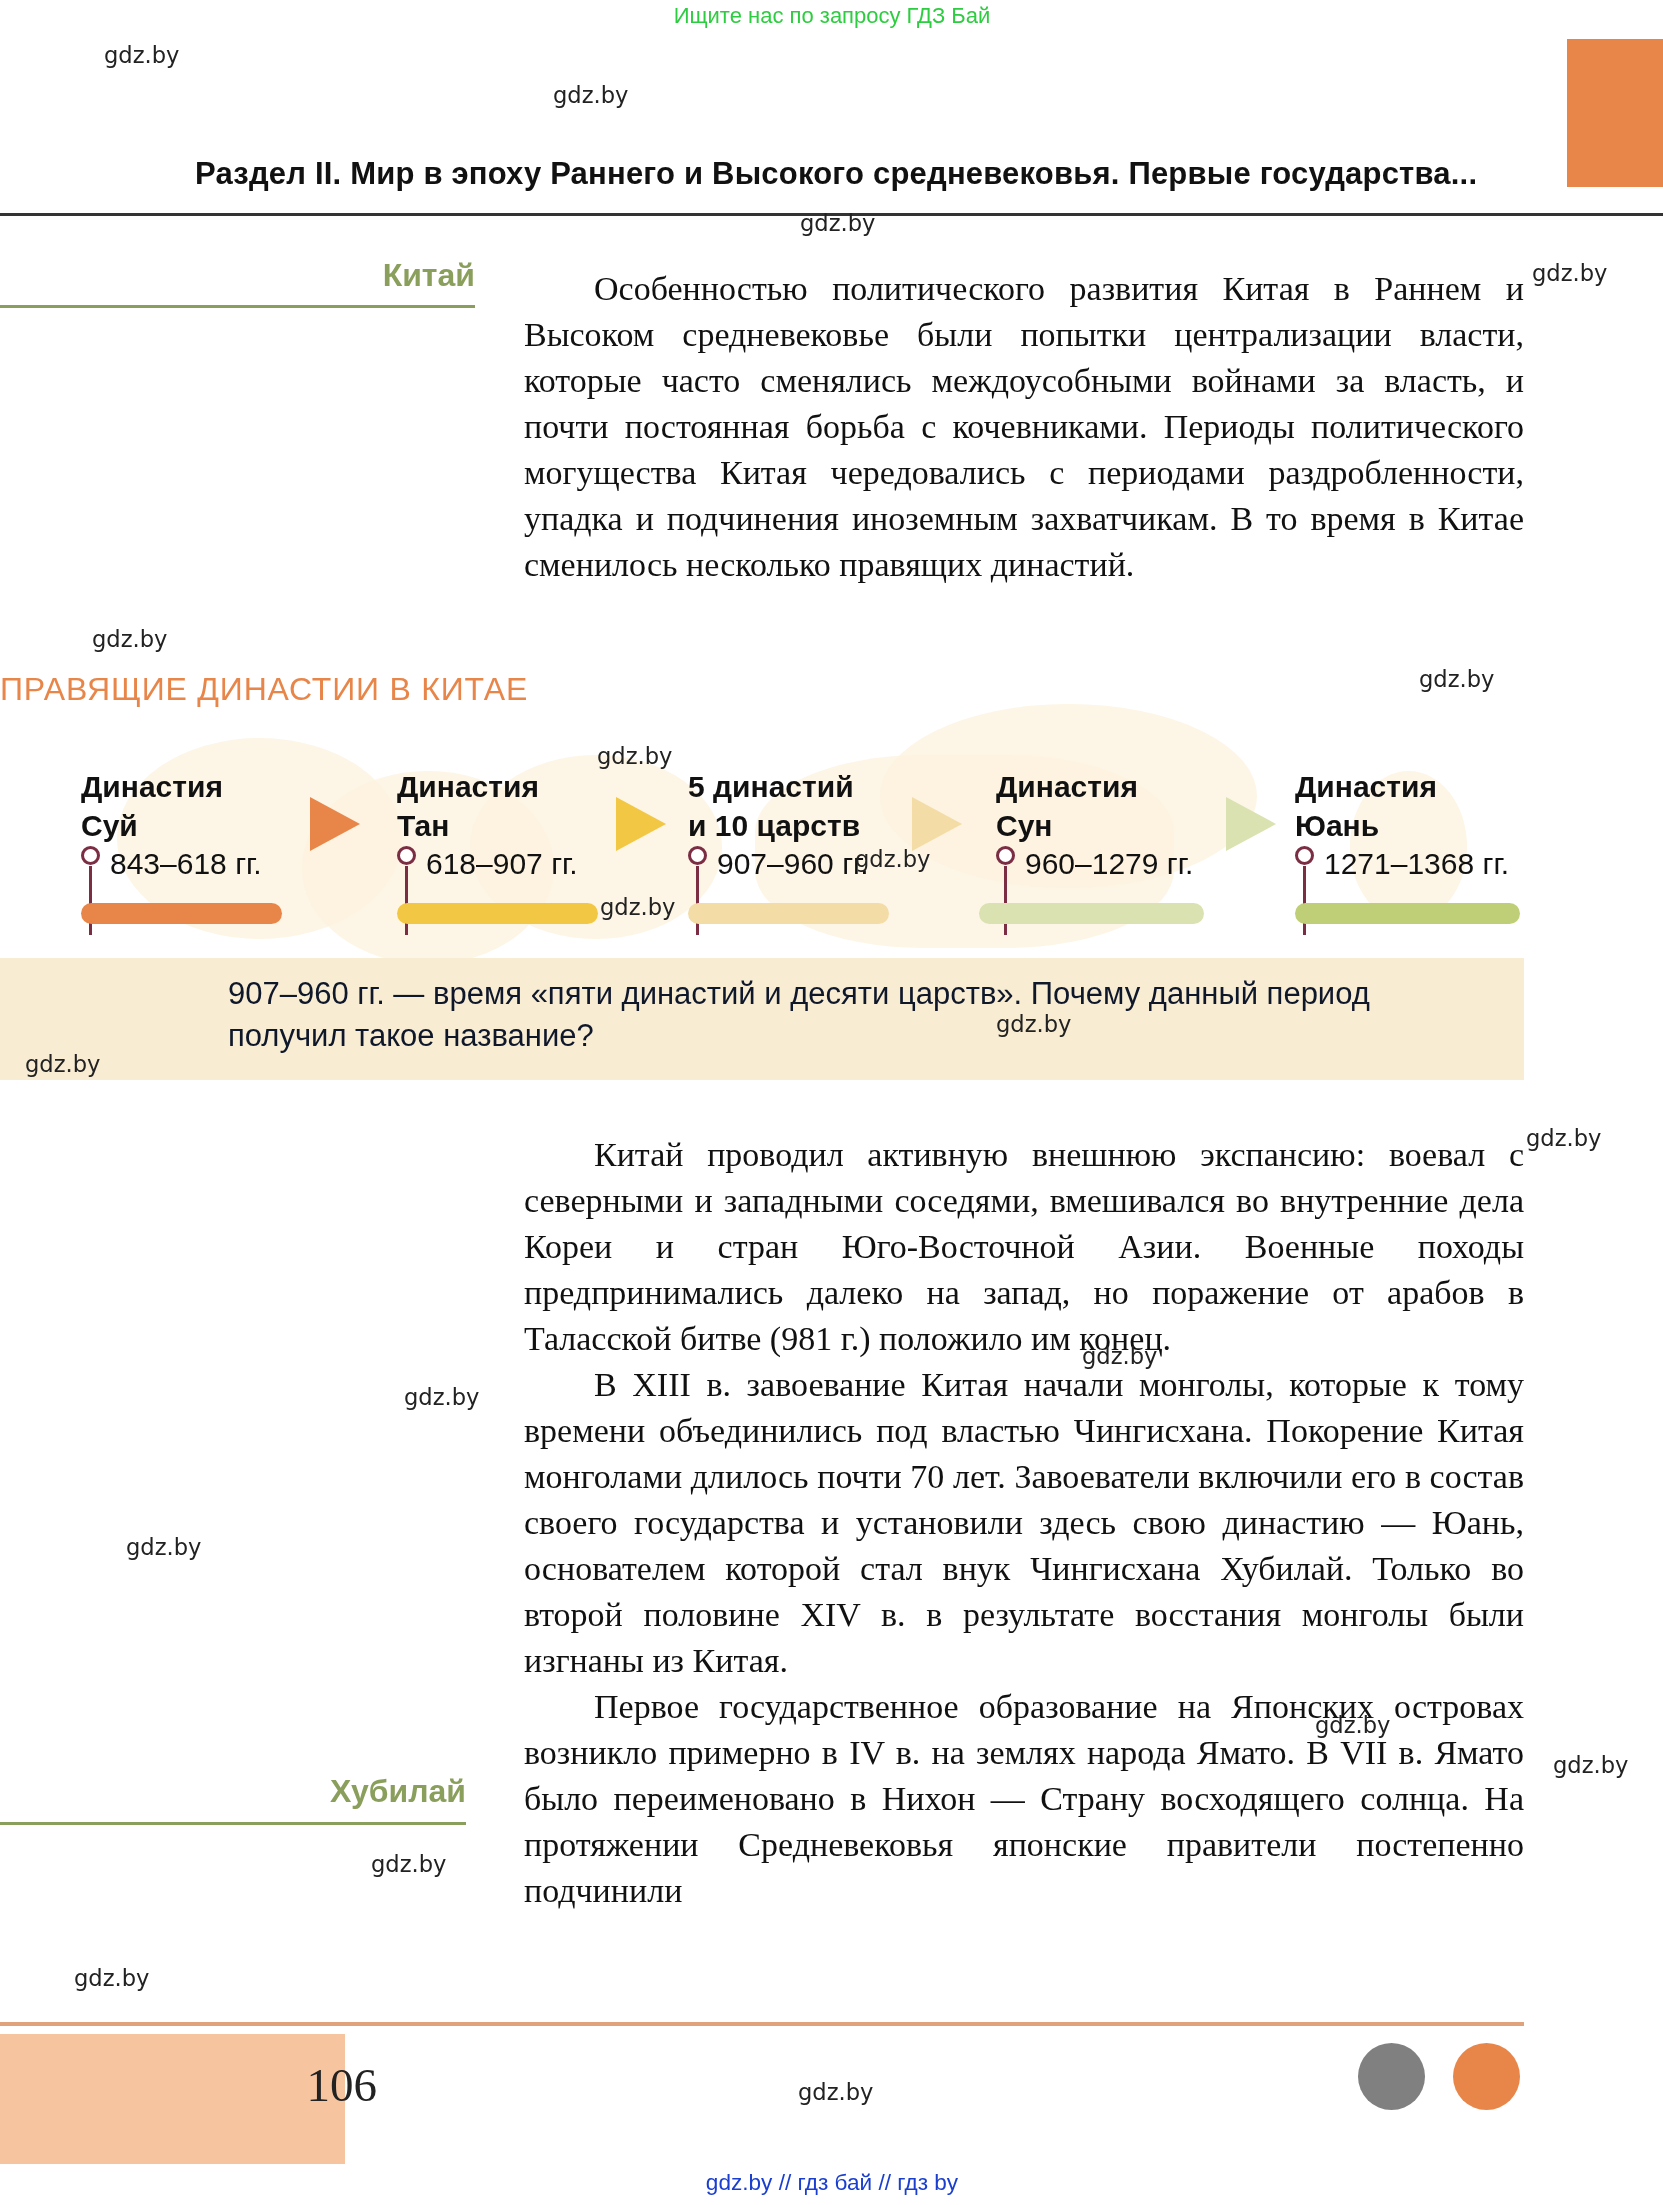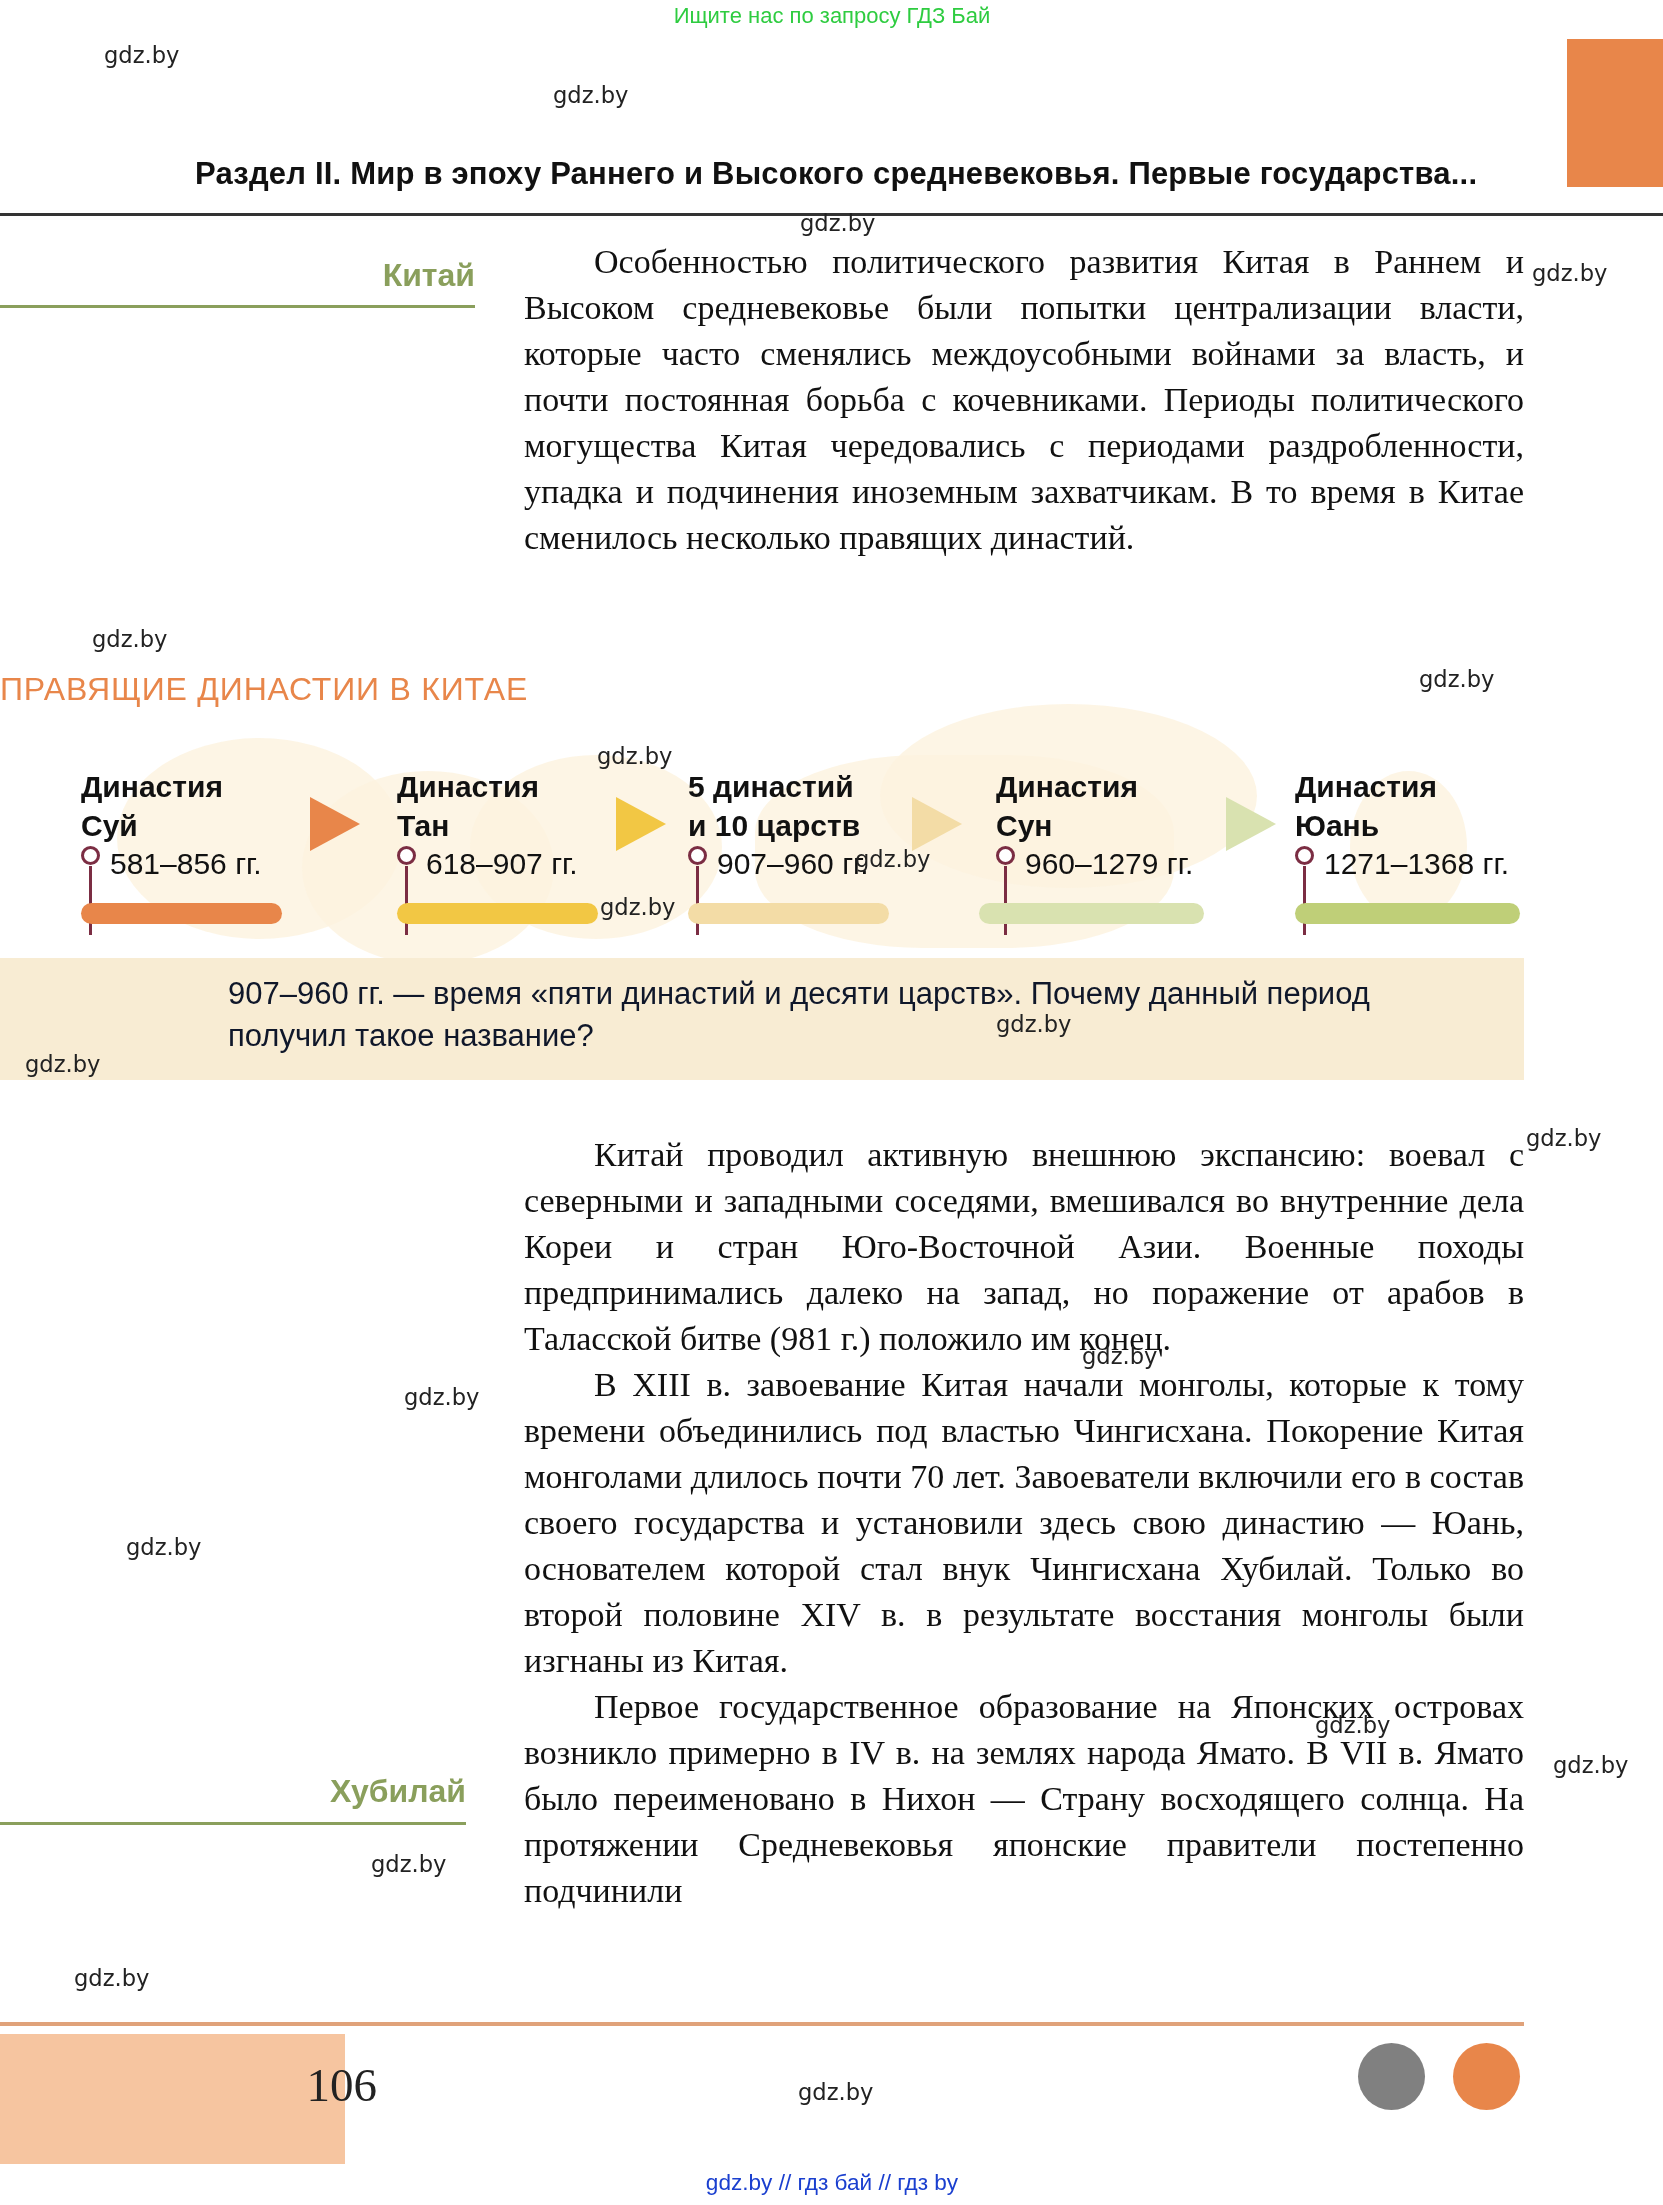--- a/index.html
+++ b/index.html
@@ -36,37 +36,37 @@
 
 <div class="abs top-banner">Ищите нас по запросу ГДЗ Бай</div>
 
 <div class="abs section-tab"></div>
 <div class="abs section-header">Раздел II. Мир в эпоху Раннего и Высокого средневековья. Первые государства...</div>
 <div class="abs header-rule"></div>
 
 <div class="abs side-head" style="left:0;top:257px;width:475px;">Китай</div>
 <div class="abs side-rule" style="left:0;top:305px;width:475px;"></div>
 
-<div class="abs body-text" style="top:239px;">
+<div class="abs body-text" style="top:266px;">
   <p>Особенностью политического развития Китая в Раннем и Высоком средневековье были попытки централизации власти, которые часто сменялись междоусобными войнами за власть, и почти постоянная борьба с кочевниками. Периоды политического могущества Китая чередовались с периодами раздробленности, упадка и подчинения иноземным захватчикам. В то время в Китае сменилось несколько правящих династий.</p>
 </div>
 
 <div class="abs blob" style="left:117px;top:738px;width:285px;height:201px;"></div>
 <div class="abs blob" style="left:302px;top:771px;width:252px;height:193px;"></div>
 <div class="abs blob" style="left:470px;top:755px;width:252px;height:184px;"></div>
 <div class="abs blob" style="left:755px;top:755px;width:419px;height:193px;border-radius:40%;"></div>
 <div class="abs blob" style="left:880px;top:704px;width:377px;height:184px;"></div>
 <div class="abs blob" style="left:1350px;top:771px;width:117px;height:151px;"></div>
 
 <div class="abs tl-title">ПРАВЯЩИЕ ДИНАСТИИ В КИТАЕ</div>
 
 <div class="abs tl-item" style="left:81px;">
   <div class="tl-name">Династия</div>
   <div class="tl-name">Суй</div>
-  <div class="tl-date">581–856 гг.</div>
+  <div class="tl-date">843–618 гг.</div>
   <div class="tl-pin"></div>
   <div class="tl-stick"></div>
   <div class="tl-bar" style="background:#e8864a;"></div>
 </div>
 <div class="abs tl-arrow" style="left:310px;border-left-color:#e8864a;"></div>
 
 <div class="abs tl-item" style="left:397px;">
   <div class="tl-name">Династия</div>
   <div class="tl-name">Тан</div>
   <div class="tl-date">618–907 гг.</div>

